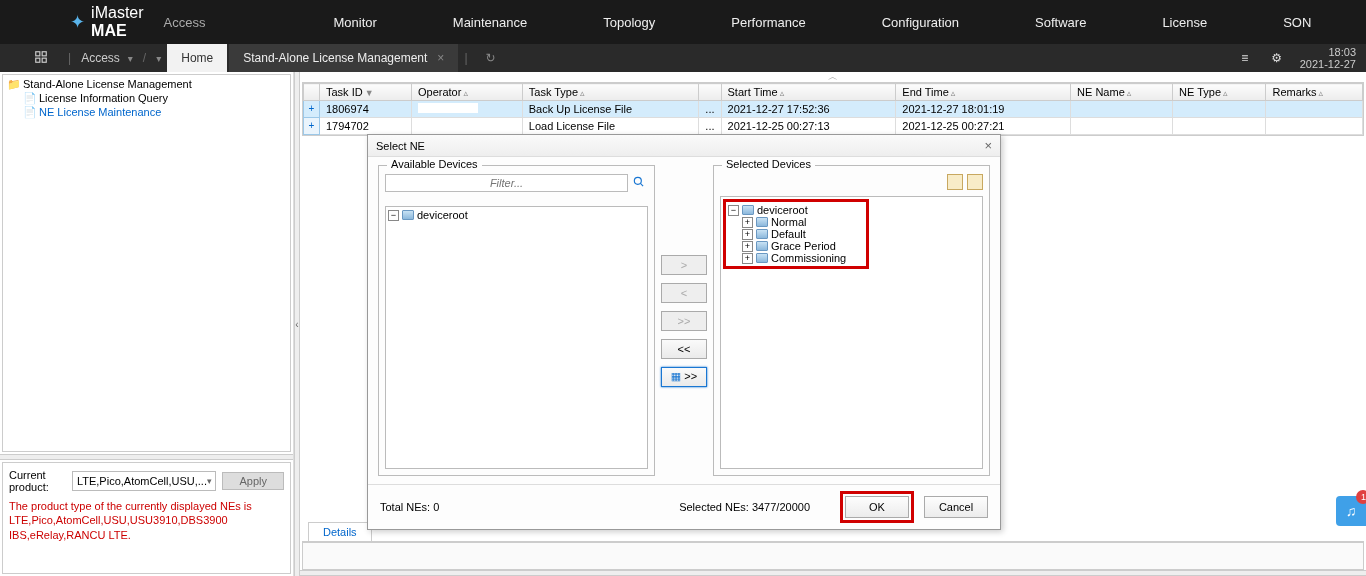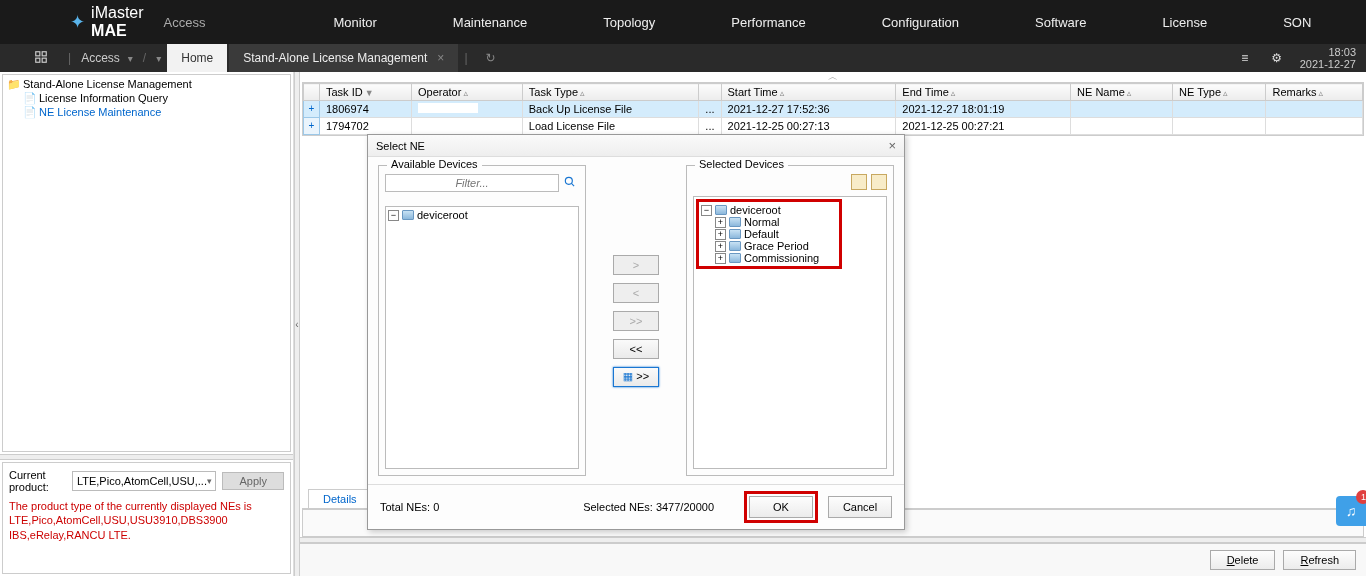--- a/index.html
+++ b/index.html
@@ -64,24 +64,24 @@
 .details-bar { margin-top: auto; }
 .details-tab { display: inline-block; border: 1px solid #ccc; border-bottom: none; padding: 3px 14px; font-size: 11px; color: #0066cc; background: #fff; margin-left: 6px; }
 .bottom-bar { border-top: 1px solid #ccc; padding: 6px 10px; display: flex; justify-content: flex-end; gap: 8px; background: #f8f8f8; }
 .btn { background: linear-gradient(#fdfdfd,#ececec); border: 1px solid #aaa; padding: 3px 16px; font-size: 11px; cursor: pointer; }
 .btn u { text-decoration: underline; }
 .op-bar { padding: 4px 6px; background: #f4f4f4; border-top: 1px solid #ccc; font-size: 11px; }
 .op-combo { display: inline-flex; align-items: center; border: 1px solid #aaa; background: #fff; padding: 2px 8px; gap: 6px; }
 .op-combo .tri { color: #1976d2; font-size: 9px; }
 
 
-.dialog { position: absolute; left: 367px; top: 134px; width: 538px; height: 396px; background: #fdfdfd; border: 1px solid #999; box-shadow: 2px 2px 6px rgba(0,0,0,0.2); display: flex; flex-direction: column; font-size: 11px; }
+.dialog { position: absolute; left: 367px; top: 134px; width: 634px; height: 396px; background: #fdfdfd; border: 1px solid #999; box-shadow: 2px 2px 6px rgba(0,0,0,0.2); display: flex; flex-direction: column; font-size: 11px; }
 .dlg-title { height: 22px; display: flex; align-items: center; justify-content: space-between; padding: 0 8px; border-bottom: 1px solid #ddd; background: linear-gradient(#fafafa,#eee); }
 .dlg-close { cursor: pointer; color: #666; font-size: 13px; }
-.dlg-body { flex: 1; display: flex; padding: 8px 10px; gap: 25px; }
+.dlg-body { flex: 1; display: flex; padding: 8px 10px; gap: 4px; }
 .fieldset { border: 1px solid #bbb; flex: 1; position: relative; padding: 8px 6px 6px 6px; display: flex; flex-direction: column; }
 .fs-legend { position: absolute; top: -8px; left: 8px; background: #fdfdfd; padding: 0 4px; font-size: 11px; }
 .filter-row { display: flex; align-items: center; gap: 4px; margin-bottom: 14px; }
 .filter-input { flex: 1; height: 18px; border: 1px solid #bbb; text-align: center; font-style: italic; font-size: 11px; color: #666; background: #fff; }
 .mag { width: 16px; height: 16px; cursor: pointer; color: #1976d2; }
 .tree-box { flex: 1; border: 1px solid #bbb; background: #fff; padding: 2px; overflow: auto; }
 .tree-box .tn { display: flex; align-items: center; gap: 3px; padding: 0 2px; font-size: 11px; }
 .tree-box .tn.l1 { padding-left: 0; }
 .tree-box .tn.l2 { padding-left: 14px; }
 .sq { width: 11px; height: 11px; border: 1px solid #888; display: inline-flex; align-items: center; justify-content: center; font-size: 9px; line-height: 1; background: #fff; }
@@ -263,24 +263,20 @@
         </tbody>
       </table>
     </div>
 
     <div class="details-bar">
       <div style="border-bottom:1px solid #ccc;margin:0 2px">
         <span class="details-tab">Details</span>
       </div>
       <div style="height:28px;border:1px solid #ccc;margin:0 2px;background:#fafafa"></div>
       <div class="splitter-h"></div>
-      <div class="bottom-bar">
-        <button class="btn"><u>D</u>elete</button>
-        <button class="btn"><u>R</u>efresh</button>
-      </div>
     </div>
   </div>
 </div>
 
 <div class="dialog">
   <div class="dlg-title">
     <span>Select NE</span>
     <span class="dlg-close">×</span>
   </div>
   <div class="dlg-body">

